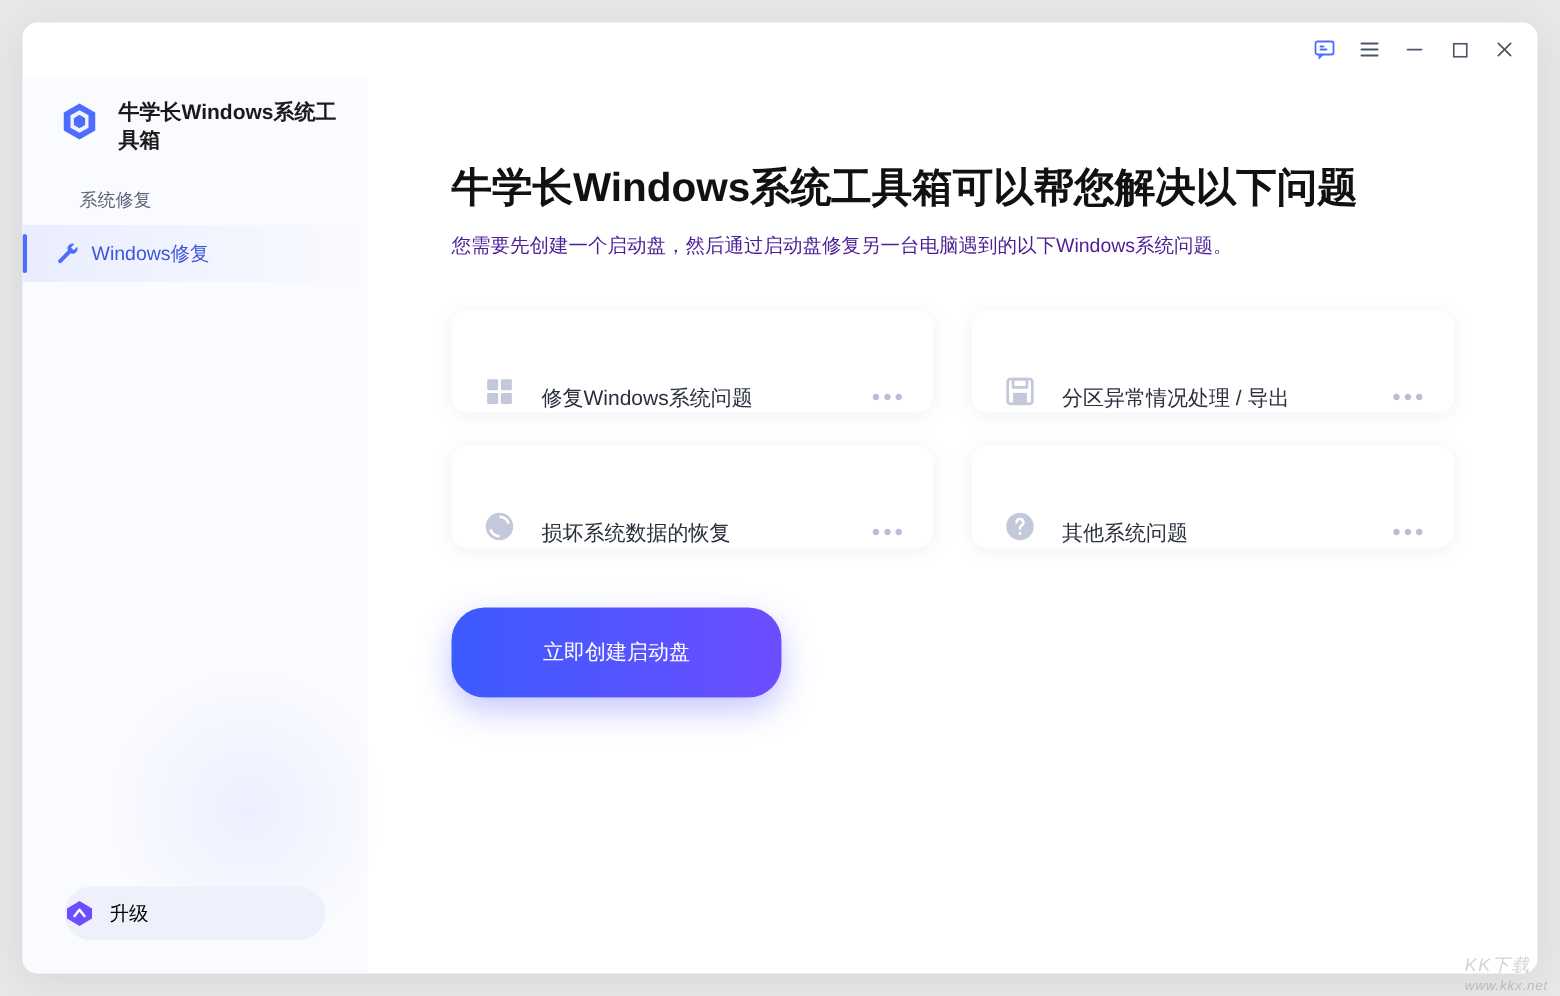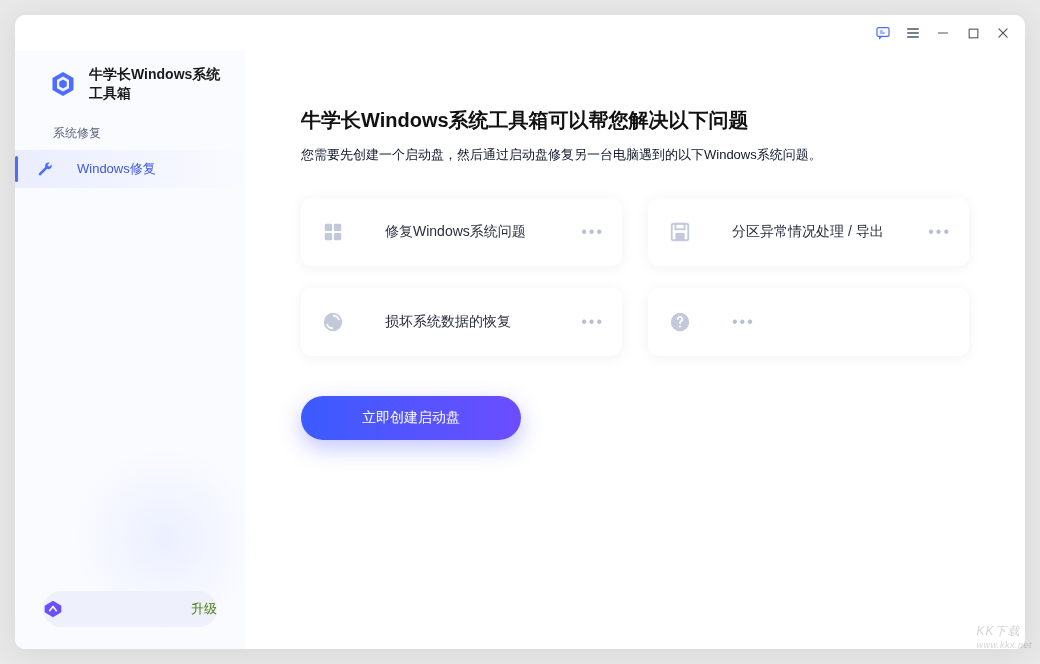--- a/index.html
+++ b/index.html
@@ -48,107 +48,105 @@
 .sidebar .decoration {
   position:absolute;
   bottom: 20px; left: 60px;
   width: 180px; height: 180px;
   border-radius: 50%;
   background: radial-gradient(circle, rgba(230,235,255,0.7) 0%, rgba(255,255,255,0) 72%);
   pointer-events:none;
 }
 .brand {
   display:flex;
-  align-items:center;
+  align-items:flex-start;
   gap:10px;
   padding: 6px 18px 18px 22px;
-  margin-left: 10px;
 }
 .brand-logo {
   width: 32px; height:32px; flex:none;
   display:flex; align-items:center; justify-content:center;
 }
 .brand-title {
   font-size: 14px; font-weight:600; color:#1a1a1a; line-height:1.35;
 }
 .section-label {
   font-size: 12px; color:#5b6478; padding: 4px 22px 8px 38px;
 }
 .nav-item {
-  display:flex; align-items:center; gap:24px;
+  display:flex; align-items:center; gap:8px;
   padding: 10px 22px;
   font-size: 13px; color:#4a5568; cursor:pointer;
 }
 .nav-item.active {
   background: linear-gradient(90deg, #e9edff 0%, rgba(233,237,255,0) 100%);
   color:#3d56d9; font-weight:500;
   position:relative;
 }
 .nav-item.active::before {
   content:""; position:absolute; left:0; top:6px; bottom:6px; width:3px;
   background:#4e6cff; border-radius:3px;
 }
 .nav-icon { width:16px; height:16px; flex:none; display:flex; align-items:center; justify-content:center; }
 
 .upgrade {
   margin: auto 28px 22px 28px;
   height: 36px;
   border-radius: 18px;
   background: #eef1fb;
-  display:flex; align-items:center; justify-content:space-between; gap:10px;
-  font-size:13px; color:#4d7c0f; cursor:pointer;
+  display:flex; align-items:center; justify-content:flex-start; gap:10px;
+  font-size:13px; color:#000000; cursor:pointer;
   position:relative; z-index:1;
 }
 .upgrade-icon { width:20px; height:20px; display:flex; align-items:center; justify-content:center; }
 
 .main {
   flex:1;
   padding: 56px 56px 0 56px;
 }
 .headline {
-  font-size: 20px; font-weight:700; color:#111; margin-bottom:12px;
+  font-size: 27px; font-weight:700; color:#111; margin-bottom:12px;
 }
 .sub {
-  font-size: 13px; color:#0f172a; margin-bottom:34px;
+  font-size: 13px; color:#4c1d95; margin-bottom:34px;
 }
 .cards {
   display:grid;
   grid-template-columns: 1fr 1fr;
   gap: 22px 26px;
   margin-bottom: 40px;
 }
 .card {
   height: 68px;
   border-radius: 10px;
   background:#fff;
   box-shadow: 0 2px 14px rgba(20,30,80,0.06);
-  display:flex; align-items:center;
+  display:flex; align-items:flex-end;
   padding: 0 18px;
   cursor:pointer;
-  gap:24px;
 }
 .card-icon {
   width:28px; height:28px; flex:none;
   display:flex; align-items:center; justify-content:center;
   color:#c3c9db;
   margin-right:14px;
 }
 .card-label { font-size:14px; color:#2a2f3e; flex:1; }
 .card-more { color:#b9bfd2; font-size:16px; letter-spacing:2px; }
 
 .cta {
-  width: 220px; height:44px;
+  width: 220px; height:60px;
   border-radius:22px; border:none; cursor:pointer;
   background: linear-gradient(90deg, #3b5bff 0%, #6c4dff 100%);
   color:#fff; font-size:14px; font-weight:500;
   box-shadow: 0 8px 22px rgba(80,90,255,0.35);
 }
 
 .wm {
-  position:absolute; right:8px; bottom:14px;
+  position:absolute; right:8px; bottom:2px;
   font-size:12px; color:rgba(0,0,0,0.18);
   font-style:italic; letter-spacing:1px;
 }
 .wm .sub-wm { font-size:9px; display:block; letter-spacing:0.5px;}
 </style>
 </head>
 <body>
 
 <div class="window">
 
@@ -267,20 +265,21 @@
         </div>
 
         <div class="card">
           <span class="card-icon">
             <svg width="22" height="22" viewBox="0 0 24 24" fill="#c3c9db">
                 <circle cx="12" cy="12" r="10"></circle>
                 <path d="M9.5 9a2.5 2.5 0 1 1 3.5 2.3c-.8.4-1 1-1 1.7v.5" stroke="#fff" stroke-width="1.8" fill="none" stroke-linecap="round"></path>
                 <circle cx="12" cy="17" r="1.1" fill="#fff"></circle>
               </svg>
           </span>
+          <span class="card-label">其他系统问题</span>
           <span class="card-more">•••</span>
         </div>
 
       </div>
 
       <button class="cta">立即创建启动盘</button>
     </div>
 
   </div>
 </div>

